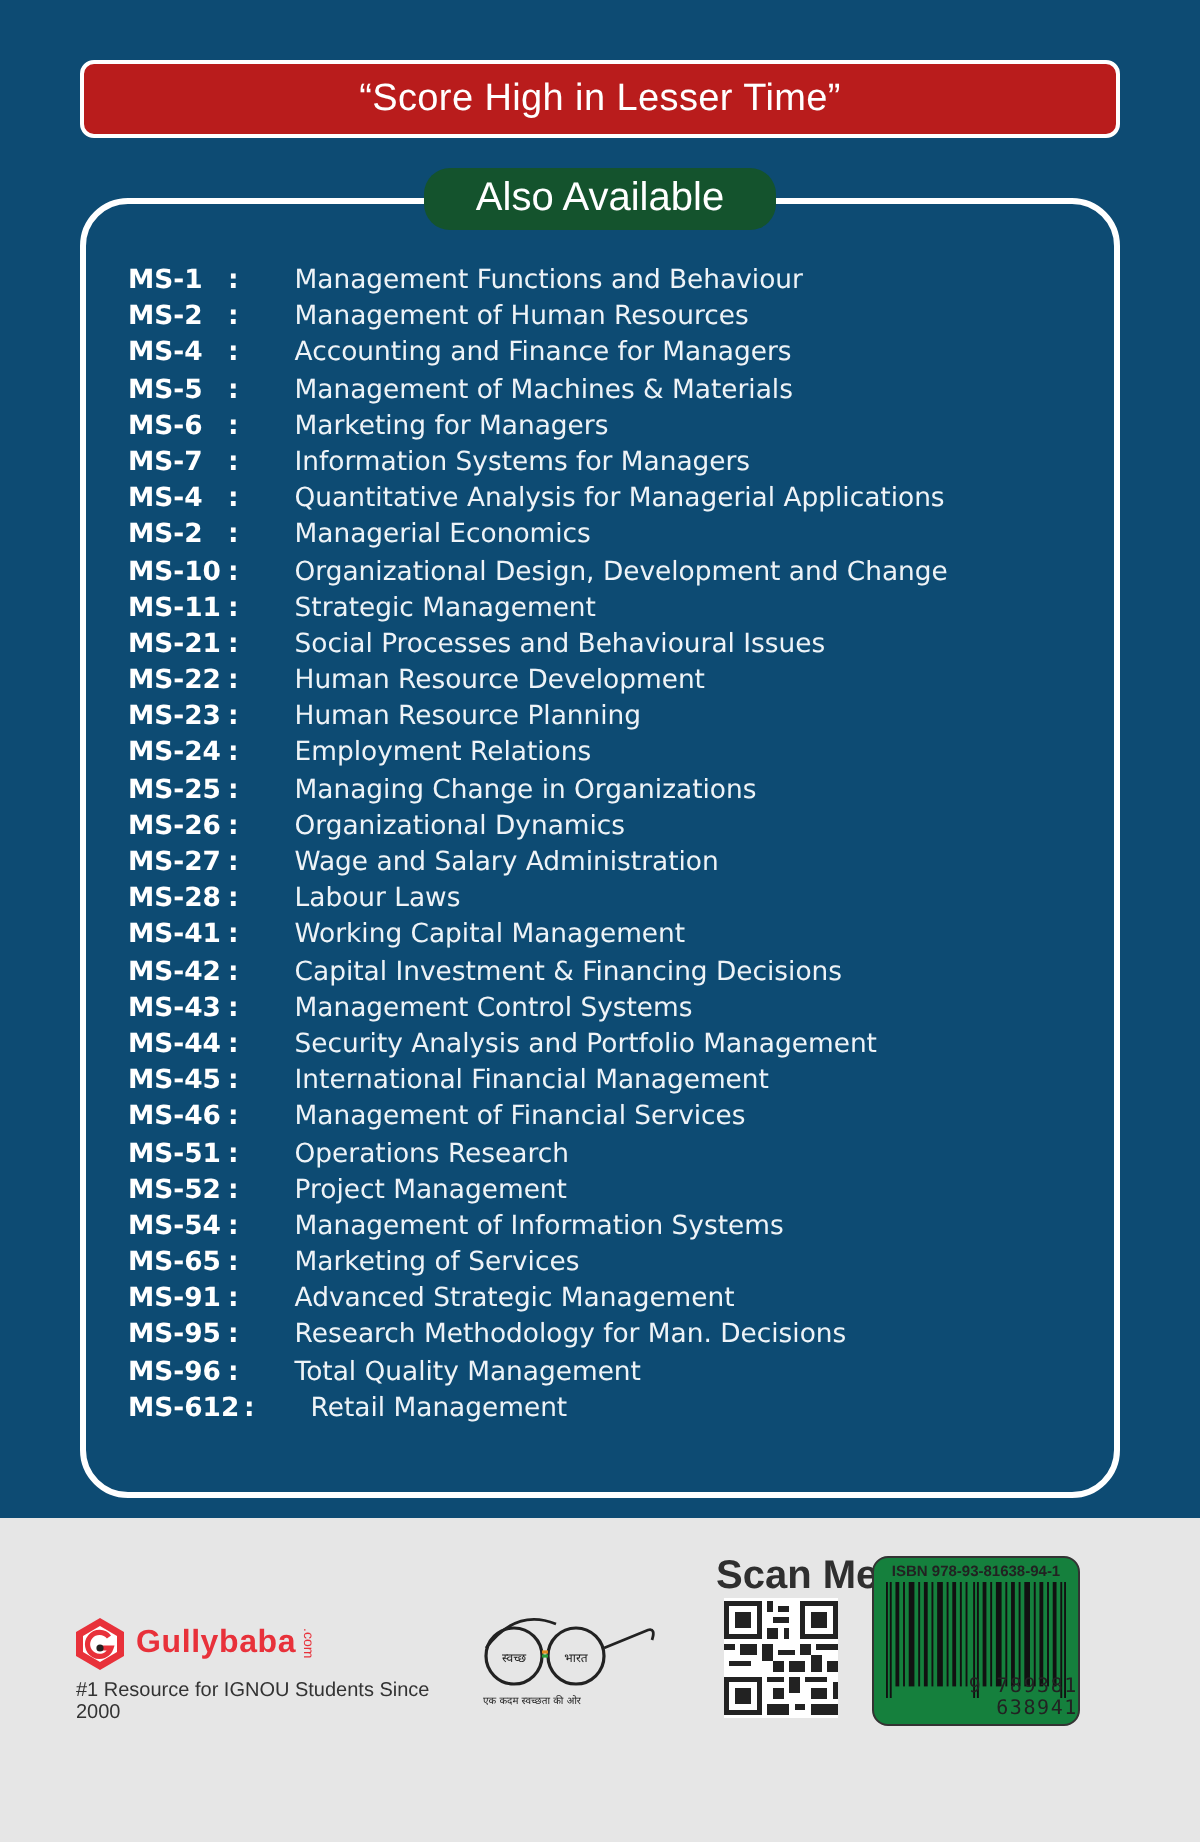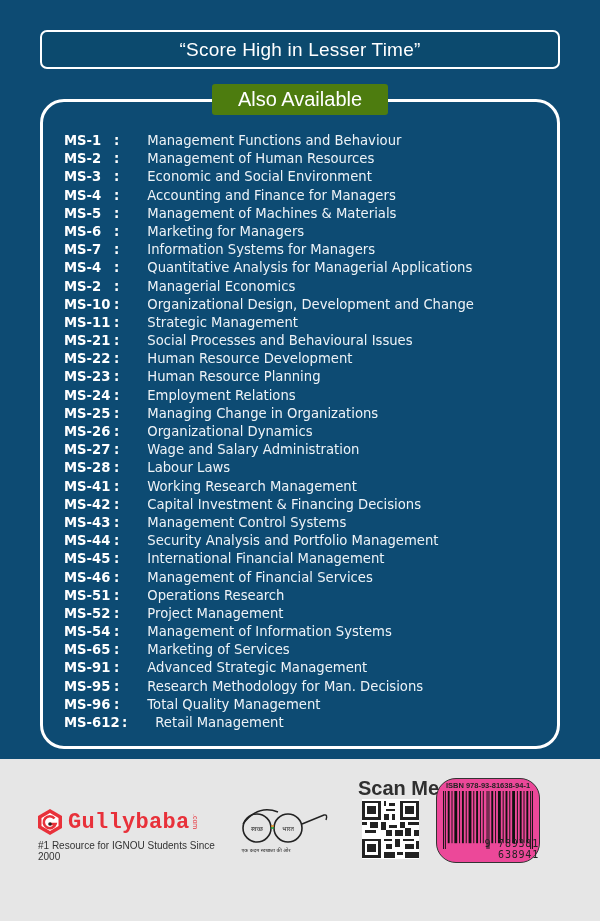--- a/index.html
+++ b/index.html
@@ -7,32 +7,32 @@
     width: 600px; height: 921px; position: relative; overflow: hidden;
     background: #e6e6e6;
     font-family: "DejaVu Sans", sans-serif;
   }
   .top {
     position: absolute; left: 0; top: 0; width: 600px; height: 759px;
     background: #0d4b73;
   }
   .banner {
     position: absolute; left: 40px; top: 30px; width: 516px; height: 35px;
-    background: #0c4a6e; border: 2px solid #ffffff; border-radius: 7px;
+    background: #b91c1c; border: 2px solid #ffffff; border-radius: 7px;
     color: #fff; text-align: center; line-height: 35px;
     font-family: "Liberation Sans", sans-serif; font-size: 19px;
     letter-spacing: 0.2px;
   }
   .box {
     position: absolute; left: 40px; top: 99px; width: 514px; height: 644px;
     border: 3px solid #ffffff; border-radius: 24px;
   }
   .tag {
     position: absolute; left: 212px; top: 84px; width: 176px; height: 31px;
-    background: #4d7c0f; border-radius: 3px; color: #fff;
+    background: #14532d; border-radius: 13px; color: #fff;
     text-align: center; line-height: 31px;
     font-family: "Liberation Sans", sans-serif; font-size: 20px;
   }
   .list {
     position: absolute; left: 64px; top: 132px; width: 480px;
     margin: 0; padding: 0; list-style: none;
   }
   .list li {
     height: 18.2px; line-height: 18.2px; white-space: nowrap;
     color: #ffffff; font-size: 13.2px; font-family: "DejaVu Sans", sans-serif;
@@ -41,22 +41,22 @@
     display: inline-block; width: 50px; font-weight: bold; color: #ffffff;
   }
   .code.wide { width: 58px; }
   .colon { font-weight: bold; margin-right: 4px; }
   .desc { color: #eef3f7; margin-left: 24px; }
 
   .logo-wrap { position: absolute; left: 36px; top: 808px; width: 200px; }
   .logo-row { display: flex; align-items: center; }
   .g-icon { width: 28px; height: 28px; }
   .brand {
-    font-family: Liberation Mono, monospace; font-weight: bold;
-    color: #e8313a; font-size: 22px; margin-left: 4px; letter-spacing: 0.3px;
+    font-family: Liberation Sans, sans-serif; font-weight: bold;
+    color: #e8313a; font-size: 16px; margin-left: 4px; letter-spacing: 0.3px;
   }
   .dotcom {
     writing-mode: vertical-rl; color: #e8313a; font-size: 7px;
     font-family: "Liberation Sans", sans-serif; margin-left: 2px;
   }
   .tagline {
     font-family: "Liberation Sans", sans-serif; font-size: 10px; color: #333;
     margin-top: 4px; margin-left: 2px;
   }
   .swachh { position: absolute; left: 230px; top: 806px; width: 100px; height: 50px; }
@@ -65,21 +65,21 @@
     position: absolute; left: 358px; top: 777px;
     font-family: "Liberation Sans", sans-serif; font-weight: bold;
     font-size: 20px; color: #2f2f2f;
   }
   .qr {
     position: absolute; left: 362px; top: 799px; width: 57px; height: 60px;
     background: #fff;
   }
   .isbn-box {
     position: absolute; left: 436px; top: 778px; width: 102px; height: 83px;
-    border: 1.5px solid #333; border-radius: 20px; background: #ec4899;
+    border: 1.5px solid #333; border-radius: 8px; background: #15803d;
   }
   .isbn-text {
     position: absolute; left: 0; top: 2px; width: 100%; text-align: center;
     font-family: "Liberation Sans", sans-serif; font-size: 7.5px; font-weight: bold;
     color: #222;
   }
   .barcode { position: absolute; left: 6px; top: 12px; width: 90px; height: 58px; }
   .isbn-num {
     position: absolute; left: 0; bottom: 2px; width: 100%; text-align: right;
     font-family: "DejaVu Sans Mono", monospace; font-size: 10px; letter-spacing: 0.8px;
@@ -92,38 +92,37 @@
 <div class="top"></div>
 
 <div class="banner">“Score High in Lesser Time”</div>
 
 <div class="box"></div>
 <div class="tag">Also Available</div>
 
 <ul class="list" id="course-list">
     <li><span class="code">MS-1</span><span class="colon">:</span><span class="desc">Management Functions and Behaviour</span></li>
     <li><span class="code">MS-2</span><span class="colon">:</span><span class="desc">Management of Human Resources</span></li>
-    <li><span class="code">MS-3</span><span class="colon">:</span><span class="desc">Economic and Social Environment</span></li>
     <li><span class="code">MS-4</span><span class="colon">:</span><span class="desc">Accounting and Finance for Managers</span></li>
     <li><span class="code">MS-5</span><span class="colon">:</span><span class="desc">Management of Machines &amp; Materials</span></li>
     <li><span class="code">MS-6</span><span class="colon">:</span><span class="desc">Marketing for Managers</span></li>
     <li><span class="code">MS-7</span><span class="colon">:</span><span class="desc">Information Systems for Managers</span></li>
     <li><span class="code">MS-4</span><span class="colon">:</span><span class="desc">Quantitative Analysis for Managerial Applications</span></li>
     <li><span class="code">MS-2</span><span class="colon">:</span><span class="desc">Managerial Economics</span></li>
     <li><span class="code">MS-10</span><span class="colon">:</span><span class="desc">Organizational Design, Development and Change</span></li>
     <li><span class="code">MS-11</span><span class="colon">:</span><span class="desc">Strategic Management</span></li>
     <li><span class="code">MS-21</span><span class="colon">:</span><span class="desc">Social Processes and Behavioural Issues</span></li>
     <li><span class="code">MS-22</span><span class="colon">:</span><span class="desc">Human Resource Development</span></li>
     <li><span class="code">MS-23</span><span class="colon">:</span><span class="desc">Human Resource Planning</span></li>
     <li><span class="code">MS-24</span><span class="colon">:</span><span class="desc">Employment Relations</span></li>
     <li><span class="code">MS-25</span><span class="colon">:</span><span class="desc">Managing Change in Organizations</span></li>
     <li><span class="code">MS-26</span><span class="colon">:</span><span class="desc">Organizational Dynamics</span></li>
     <li><span class="code">MS-27</span><span class="colon">:</span><span class="desc">Wage and Salary Administration</span></li>
     <li><span class="code">MS-28</span><span class="colon">:</span><span class="desc">Labour Laws</span></li>
-    <li><span class="code">MS-41</span><span class="colon">:</span><span class="desc">Working Research Management</span></li>
+    <li><span class="code">MS-41</span><span class="colon">:</span><span class="desc">Working Capital Management</span></li>
     <li><span class="code">MS-42</span><span class="colon">:</span><span class="desc">Capital Investment &amp; Financing Decisions</span></li>
     <li><span class="code">MS-43</span><span class="colon">:</span><span class="desc">Management Control Systems</span></li>
     <li><span class="code">MS-44</span><span class="colon">:</span><span class="desc">Security Analysis and Portfolio Management</span></li>
     <li><span class="code">MS-45</span><span class="colon">:</span><span class="desc">International Financial Management</span></li>
     <li><span class="code">MS-46</span><span class="colon">:</span><span class="desc">Management of Financial Services</span></li>
     <li><span class="code">MS-51</span><span class="colon">:</span><span class="desc">Operations Research</span></li>
     <li><span class="code">MS-52</span><span class="colon">:</span><span class="desc">Project Management</span></li>
     <li><span class="code">MS-54</span><span class="colon">:</span><span class="desc">Management of Information Systems</span></li>
     <li><span class="code">MS-65</span><span class="colon">:</span><span class="desc">Marketing of Services</span></li>
     <li><span class="code">MS-91</span><span class="colon">:</span><span class="desc">Advanced Strategic Management</span></li>

